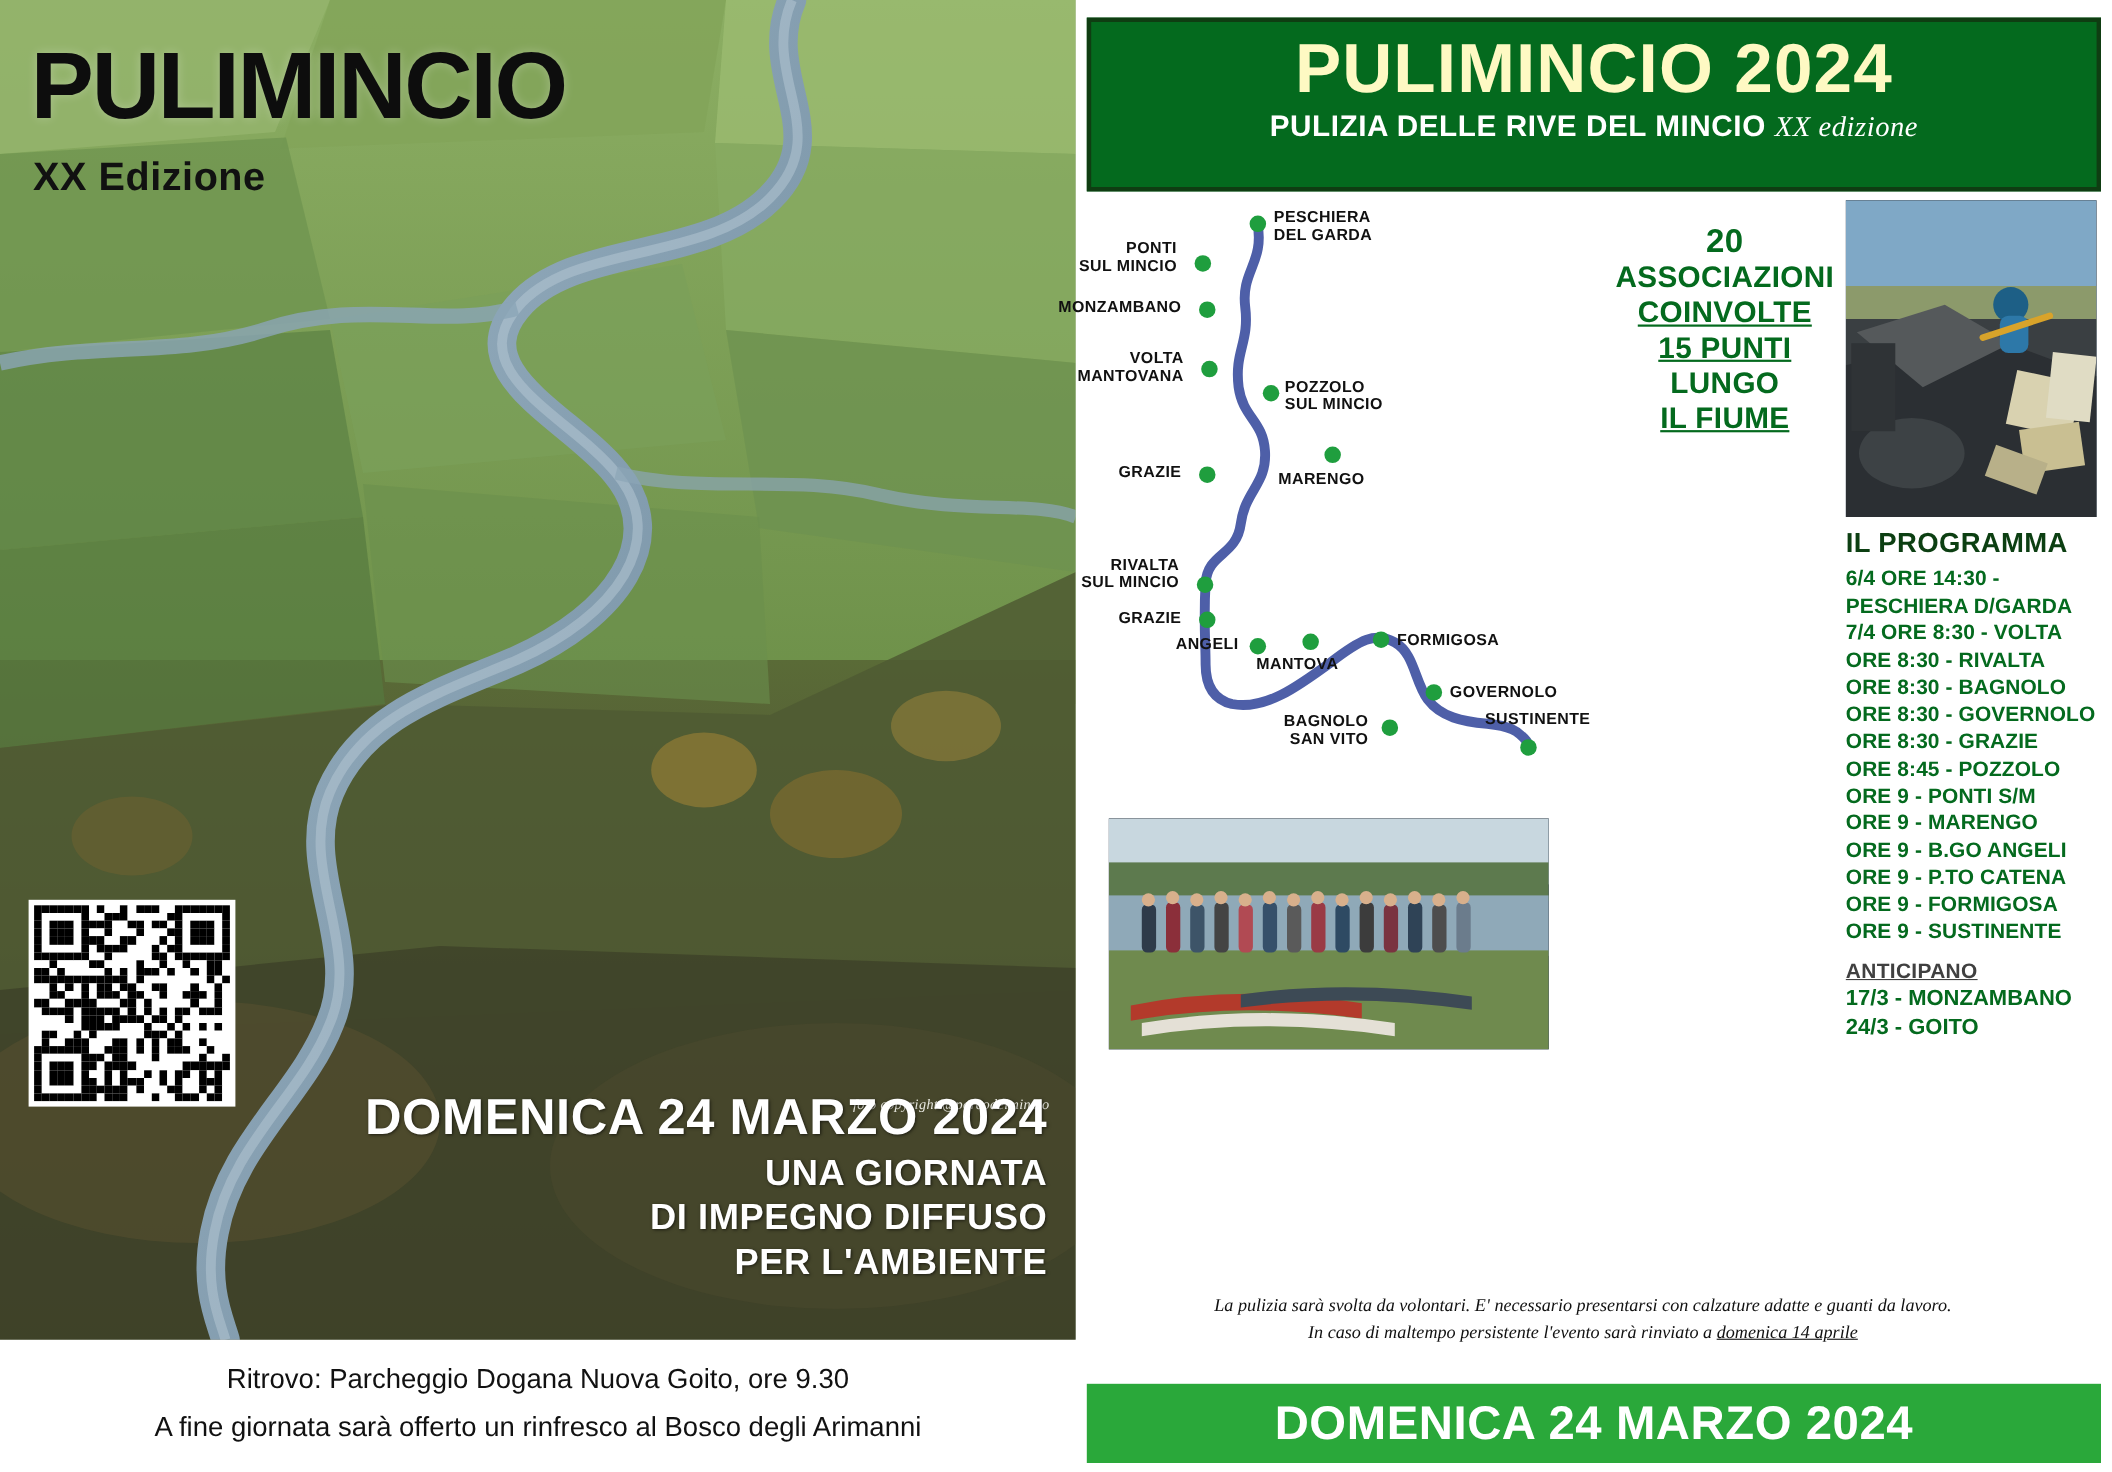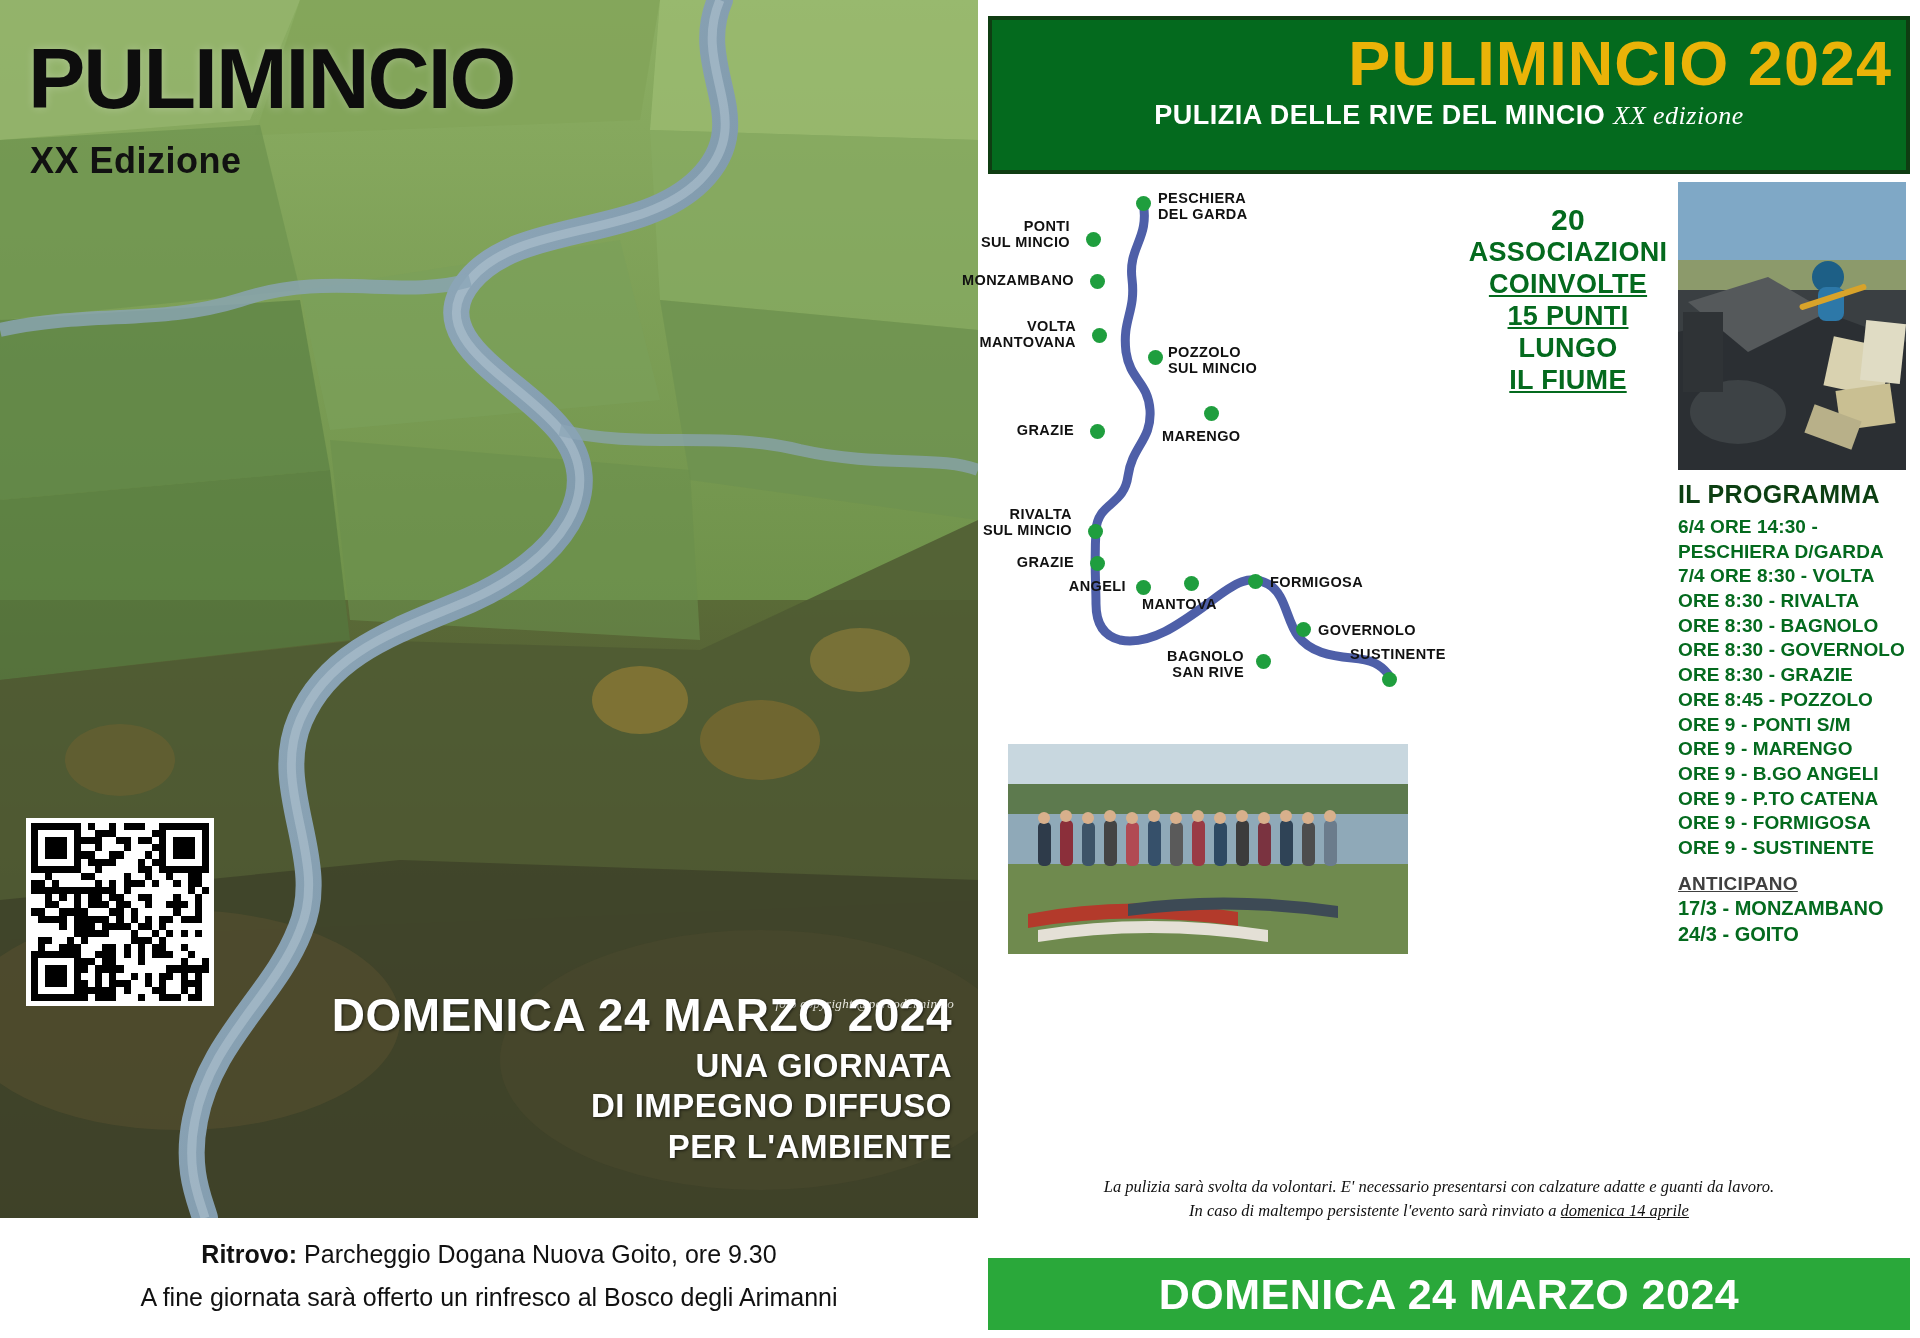--- a/index.html
+++ b/index.html
@@ -101,21 +101,21 @@
 
   .left-footer {
     position: absolute;
     left: 0; bottom: 0;
     width: 978px; height: 120px;
     background: #ffffff;
     padding: 22px 20px 0 20px;
     text-align: center;
   }
   .left-footer .l1 { font-size: 25px; color: #111; margin-bottom: 14px; }
-  .left-footer .l1 b { font-weight: bold; text-align: center; }
+  .left-footer .l1 b { font-weight: normal; text-align: center; }
   .left-footer .l2 { font-size: 25px; color: #111; }
 
   
   .right-poster {
     position: relative;
     width: 942px; height: 1338px;
     background: #ffffff;
     padding: 8px 10px 0 10px;
   }
   .green-header {
@@ -123,24 +123,23 @@
     margin: 8px 0 0 0;
     background: #046a1e;
     border: 4px solid #0f3d12;
     height: 158px;
     padding: 10px 14px 0 14px;
     text-align: center;
   }
   .green-header h1 {
     font-size: 63px;
     font-weight: bold;
-    color: #eab308;
+    color: #fef9c3;
     letter-spacing: 1px;
     line-height: 1.05;
-    text-align: right;
   }
   .green-header h2 {
     margin-top: 4px;
     font-size: 27px;
     font-weight: bold;
     color: #ffffff;
     letter-spacing: .5px;
   }
   .green-header h2 .ital {
     font-family: "Liberation Serif", serif;
@@ -1066,21 +1065,21 @@
         </div>
 
         <div class="dot" style="left:296px; top:438px;"></div>
         <div class="map-label lft" style="left:318px; top:438px;">
           <div>GOVERNOLO</div>
         </div>
 
         <div class="dot" style="left:256px; top:470px;"></div>
         <div class="map-label" style="right:226px; top:464px; width:160px;">
           <div>BAGNOLO</div>
-          <div>SAN RIVE</div>
+          <div>SAN VITO</div>
         </div>
 
         <div class="dot" style="left:382px; top:488px;"></div>
         <div class="map-label lft" style="left:350px; top:462px;">
           <div>SUSTINENTE</div>
         </div>
       </div>
 
       <div class="stats">
         <div style="font-size:30px;">20</div>

